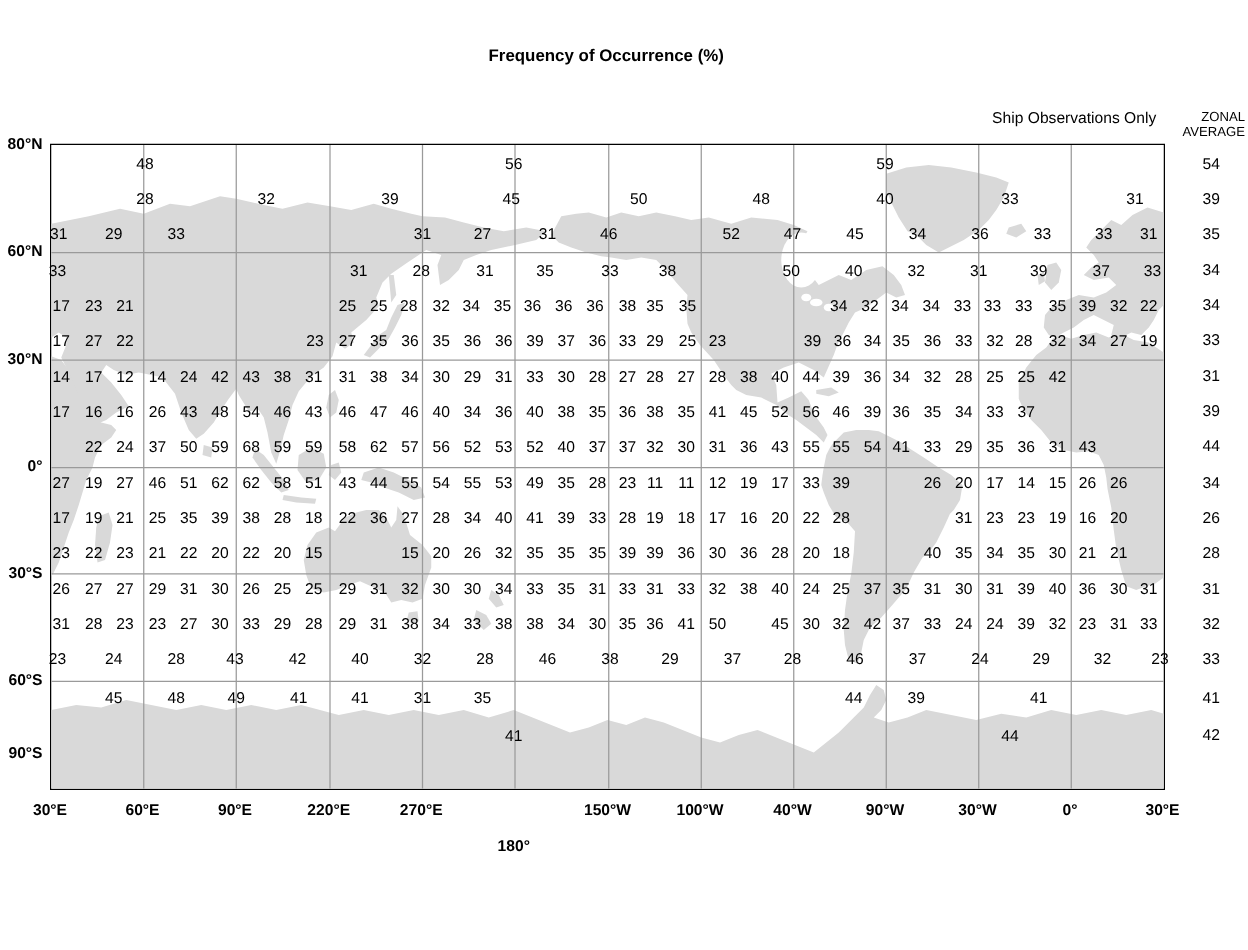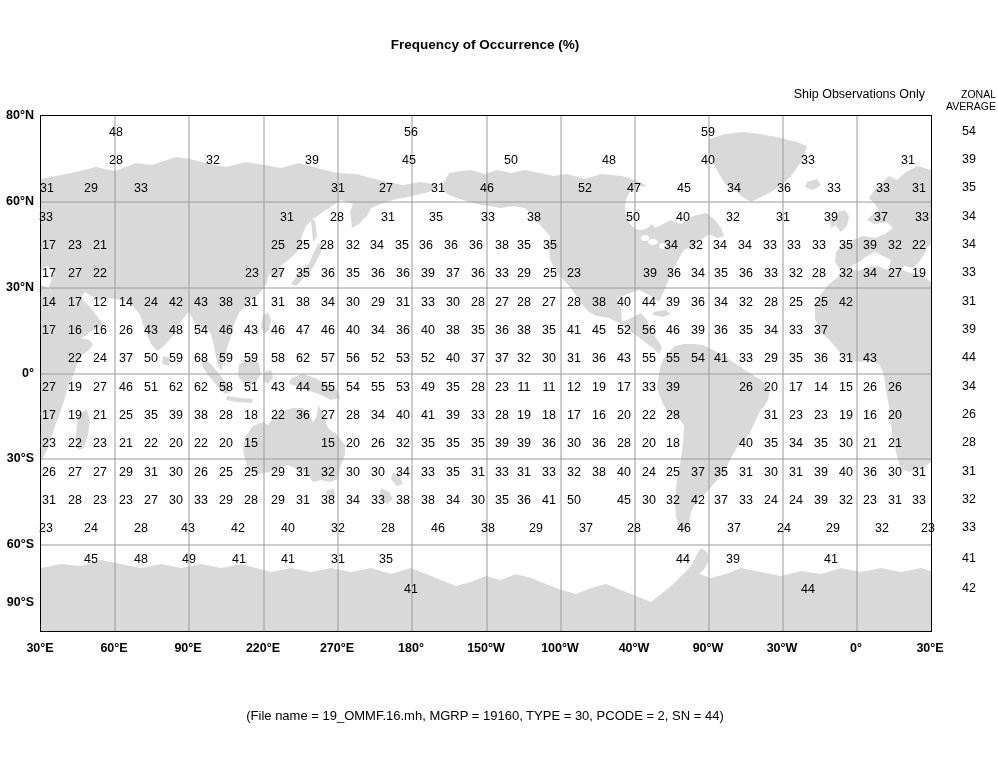--- a/index.html
+++ b/index.html
@@ -514,21 +514,21 @@
       <div class="lat" style="top: 458px;">30°S</div>
       <div class="lat" style="top: 544px;">60°S</div>
       <div class="lat" style="top: 602px;">90°S</div>
     </div>
   <div id="lon-labels">
       <div class="lon" style="left: 40px;">30°E</div>
       <div class="lon" style="left: 114px;">60°E</div>
       <div class="lon" style="left: 188px;">90°E</div>
       <div class="lon" style="left: 263px;">220°E</div>
       <div class="lon" style="left: 337px;">270°E</div>
-      <div class="lon" style="left: 411px;">180°</div>
+      <div class="lon" style="left: 411px; margin-top: 29px;">180°</div>
       <div class="lon" style="left: 486px;">150°W</div>
       <div class="lon" style="left: 560px;">100°W</div>
       <div class="lon" style="left: 634px;">40°W</div>
       <div class="lon" style="left: 708px;">90°W</div>
       <div class="lon" style="left: 782px;">30°W</div>
       <div class="lon" style="left: 856px;">0°</div>
       <div class="lon" style="left: 930px;">30°E</div>
     </div>
   <div id="zonal-values">
       <div class="zv" style="top: 131px;">54</div>
@@ -543,15 +543,14 @@
       <div class="zv" style="top: 386px;">34</div>
       <div class="zv" style="top: 414px;">26</div>
       <div class="zv" style="top: 442px;">28</div>
       <div class="zv" style="top: 471px;">31</div>
       <div class="zv" style="top: 499px;">32</div>
       <div class="zv" style="top: 527px;">33</div>
       <div class="zv" style="top: 558px;">41</div>
       <div class="zv" style="top: 588px;">42</div>
     </div>
 
-  <div class="abs fileinfo">(File name = 19_OMMF.16.mh, MGRP = 19160, TYPE = 30, PCODE = 2, SN = 44)</div>
 
 </div>
 
 </body></html>

